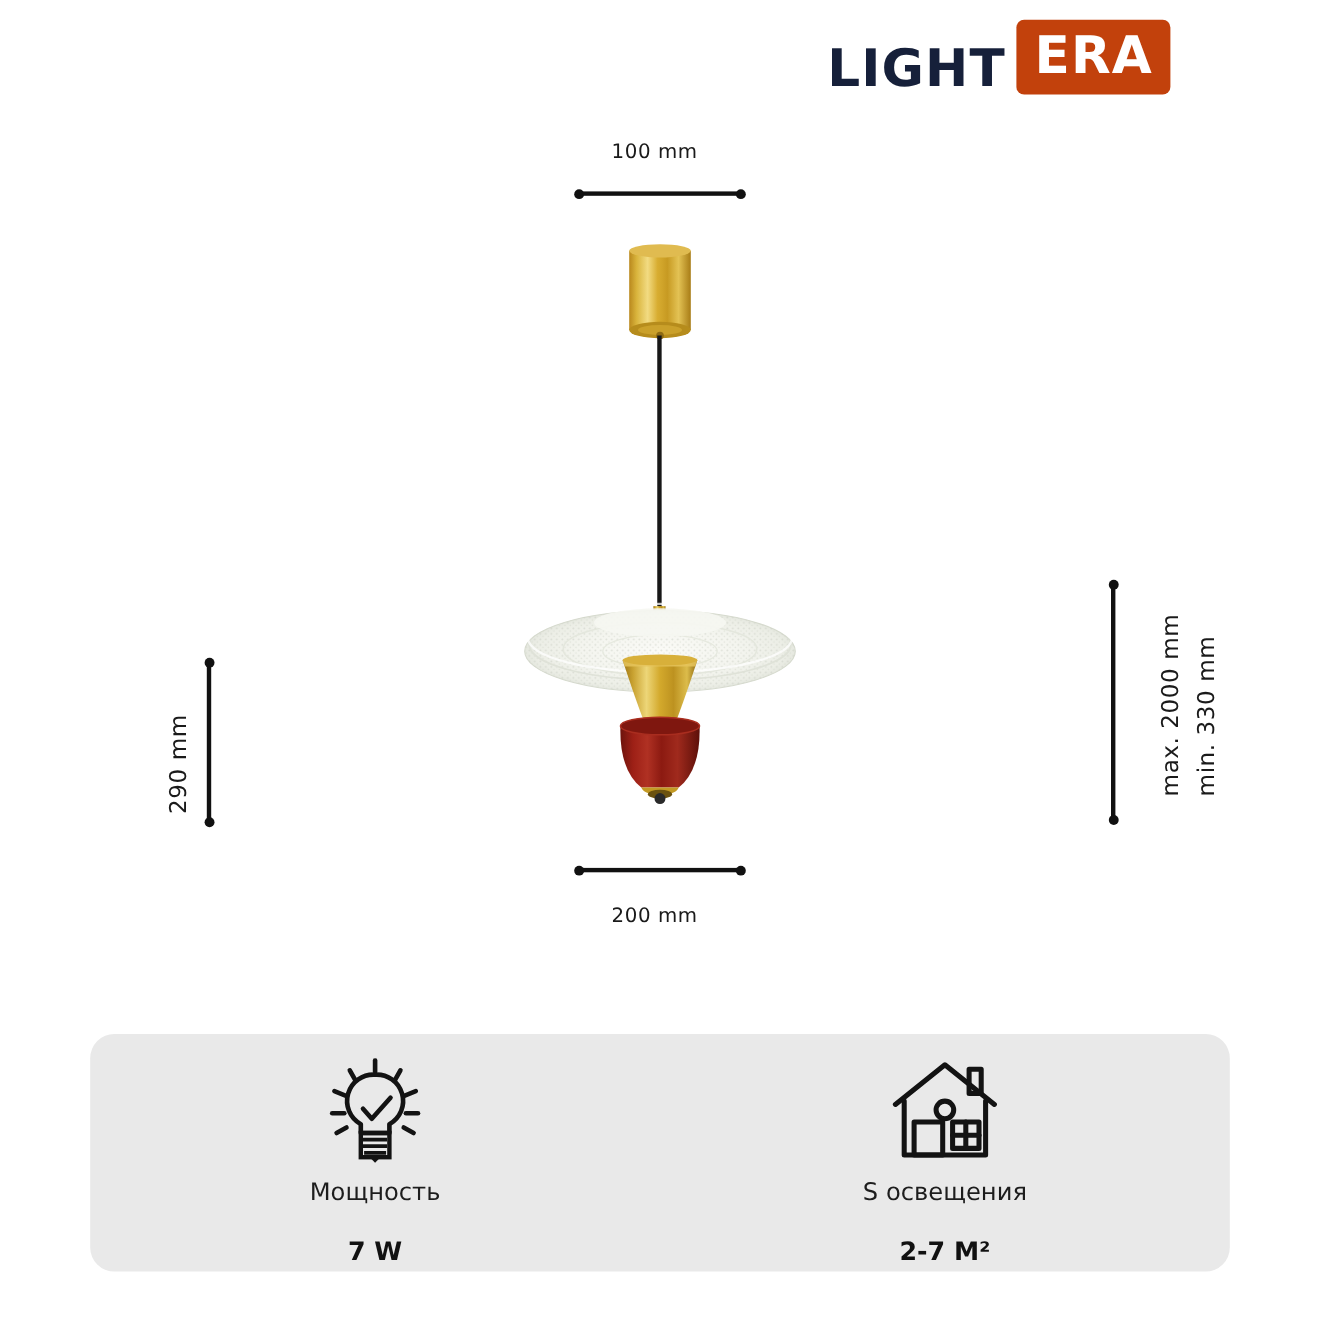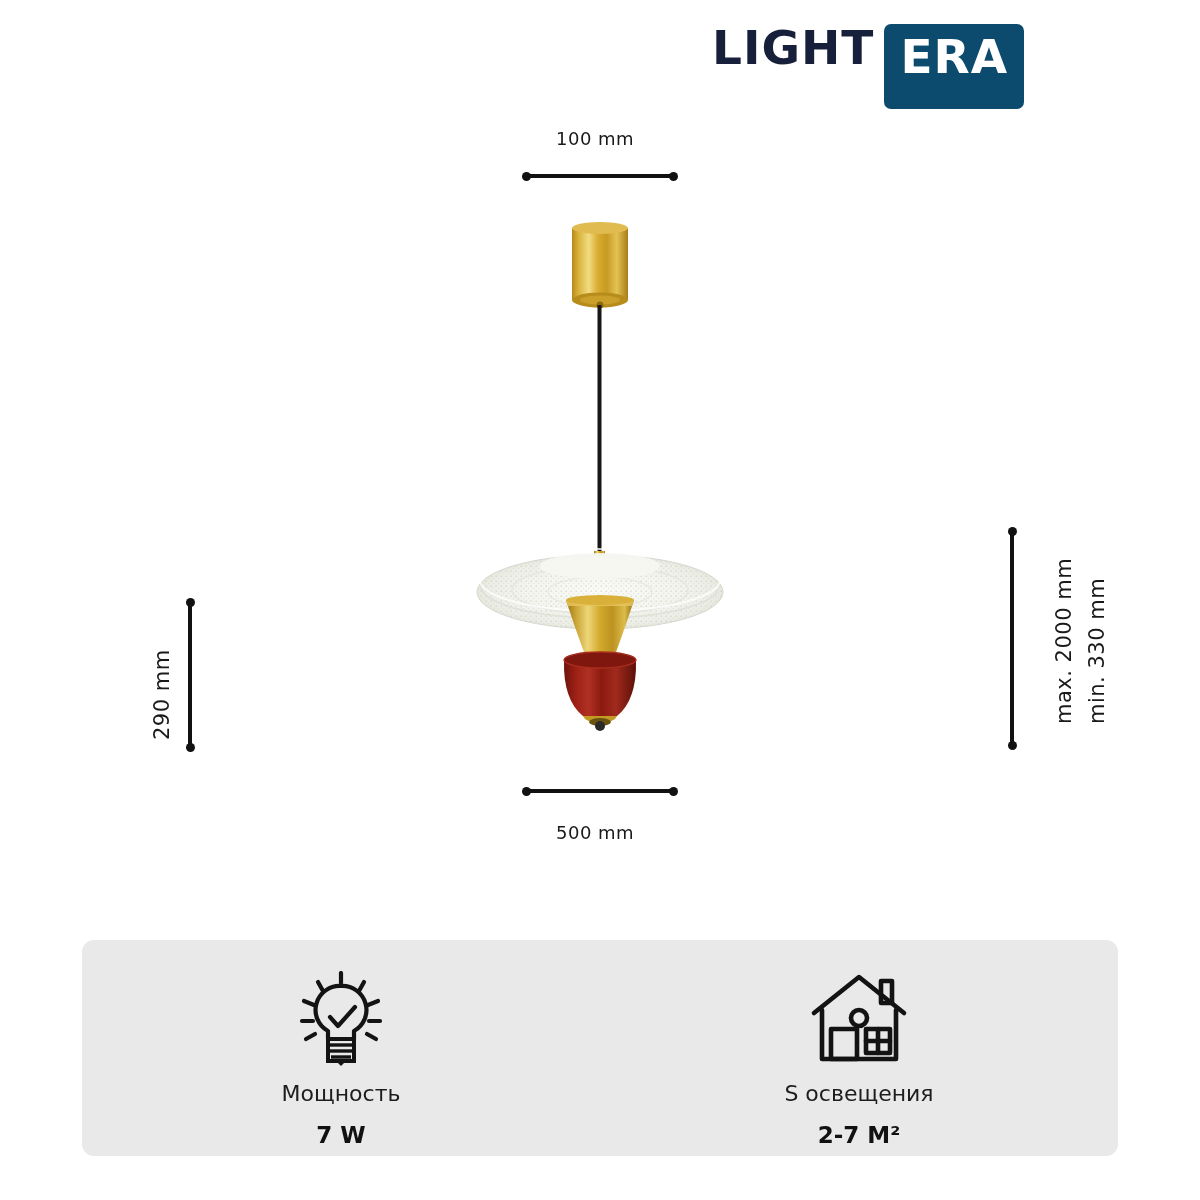--- a/index.html
+++ b/index.html
@@ -13,38 +13,38 @@
     position: relative;
     font-family: "DejaVu Sans", "Liberation Sans", sans-serif;
     color: #1a1a1a;
     overflow: hidden;
   }
 
   
   #logo {
     position: absolute;
     top: 24px;
-    left: 712px;
-    display: flex;
-    align-items: flex-start;
+    left: 752px;
+    display: flex;
+    align-items: flex-end;
     height: 62px;
   }
   #logo .word-light {
     font-family: "DejaVu Sans", "Liberation Sans", sans-serif;
     font-size: 47px;
     font-weight: bold;
     letter-spacing: 1px;
     color: #16203a;
     line-height: 1;
   }
   #logo .badge {
     margin-left: 10px;
-    background: #0c4a6e;
+    background: #c2410c;
     border-radius: 7px;
-    padding: 9px 16px 29px 16px;
+    padding: 9px 16px 12px 16px;
     display: flex;
     align-items: center;
   }
   #logo .word-era {
     font-size: 47px;
     font-weight: bold;
     letter-spacing: 1px;
     color: #ffffff;
     line-height: 1;
   }
@@ -102,61 +102,60 @@
   #lamp { position: absolute; left: 0; top: 0; width: 1200px; height: 930px; }
 
   
   #spec-panel {
     position: absolute;
     left: 82px;
     top: 940px;
     width: 1036px;
     height: 216px;
     background: #e9e9e9;
-    border-radius: 12px;
-    display: flex;
-    align-items: center;
+    border-radius: 22px;
+    display: flex;
   }
   .spec-item {
     flex: 1;
     display: flex;
     flex-direction: column;
     align-items: center;
     justify-content: flex-start;
     padding-top: 22px;
   }
   .spec-icon { height: 96px; display: flex; align-items: center; justify-content: center; }
   .spec-label {
     margin-top: 14px;
     font-size: 22px;
     color: #1d1d1d;
     font-weight: normal;
   }
   .spec-value {
-    margin-top: 16px;
+    margin-top: 28px;
     font-size: 23px;
     font-weight: bold;
     color: #111;
   }
 </style>
 </head>
 <body>
 
 <div id="logo">
   <span class="word-light">LIGHT</span>
   <span class="badge">
     <span class="word-era">ERA</span>
   </span>
 </div>
 
 <div class="dim-label" style="left:556px; top:128px;">100 mm</div>
 <div class="dim-line-h" style="left:524px; top:174px; width:152px;"></div>
 
 <div class="dim-line-h" style="left:524px; top:789px; width:152px;"></div>
-<div class="dim-label" style="left:556px; top:822px;">500 mm</div>
+<div class="dim-label" style="left:556px; top:822px;">200 mm</div>
 
 <div class="dim-line-v" style="left:188px; top:600px; height:150px;"></div>
 <div class="rot-label" style="left:150px; top:740px;">290 mm</div>
 
 <div class="dim-line-v" style="left:1010px; top:529px; height:219px;"></div>
 <div class="rot-label" style="left:1052px; top:724px;">max. 2000 mm</div>
 <div class="rot-label" style="left:1085px; top:724px;">min. 330 mm</div>
 
 <svg id="lamp" viewBox="0 0 1200 930">
   <defs>

